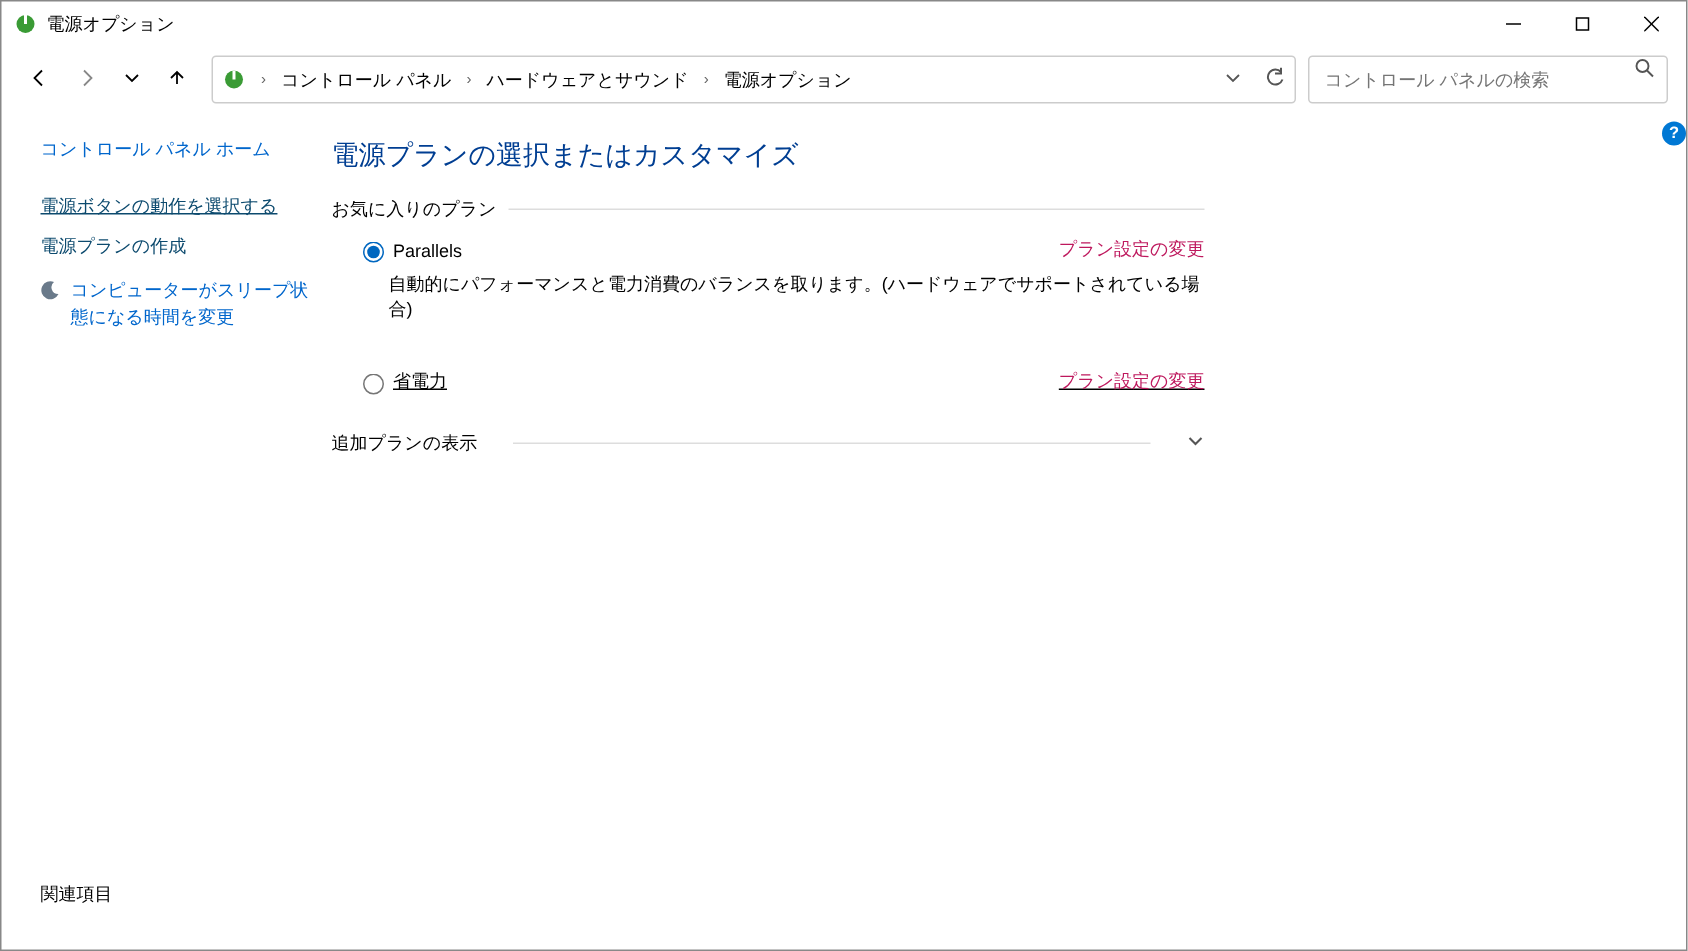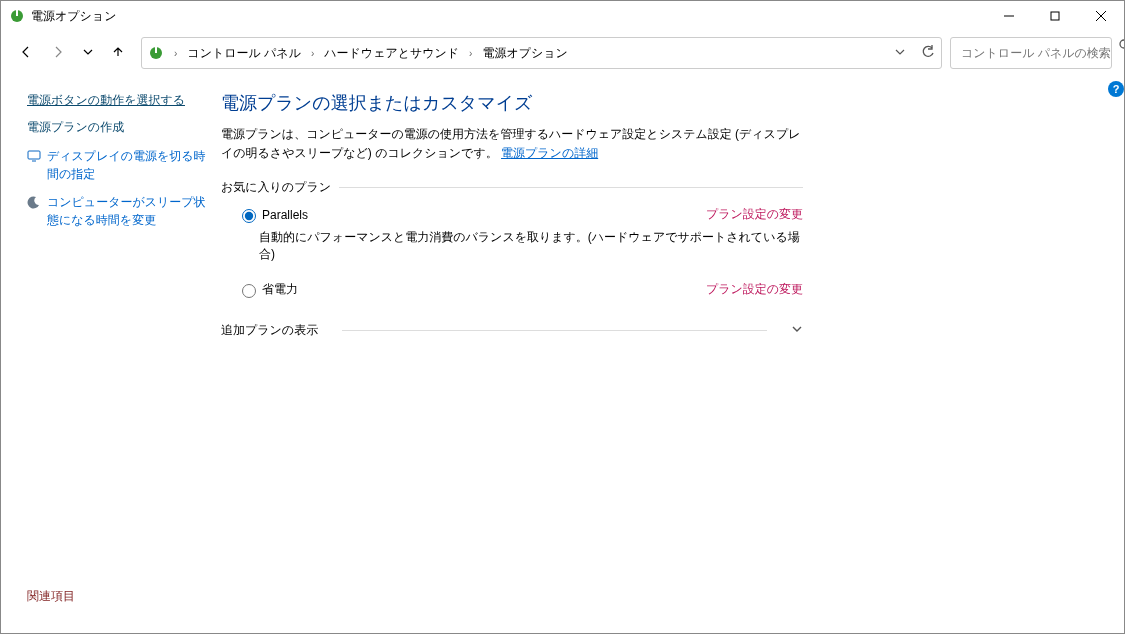--- a/index.html
+++ b/index.html
@@ -37,40 +37,40 @@
   .nav-arrows { display:flex; align-items:center; gap:18px; margin-right:8px; color:#555;}
   .nav-arrows span, .nav-arrows svg { cursor:default; }
   .address-bar {
     flex:1; height:32px; border:1px solid #ccc; border-radius:3px;
     display:flex; align-items:center; padding:0 6px; gap:6px;
   }
   .address-bar .crumb { color:#000; cursor:default; }
   .address-bar .sep { color:#666; font-size:10px; padding:0 4px;}
   .addr-right { margin-left:auto; display:flex; align-items:center; gap:16px; color:#555;}
   .search-box {
-    width:162px; height:32px; border:1px solid #ccc; border-radius:3px;
+    width:240px; height:32px; border:1px solid #ccc; border-radius:3px;
     display:flex; padding:0 8px;
   }
   .search-box input {
     flex:1; border:none; outline:none; font-size:12px; background:transparent;
   }
   .search-box .mag { color:#555; }
   
   .body-row { display:flex; padding: 6px 22px 0 26px; height: calc(100% - 78px); position:relative;}
   .sidebar { width:186px; padding-top:6px; display:flex; flex-direction:column;}
   .sidebar a, .sidebar .link {
     color:#0c4a6e; text-decoration:none; cursor:pointer; line-height:1.6;
     display:block;
   }
   .sidebar .link.underline { text-decoration:underline; }
   .side-item { display:flex; align-items:flex-start; gap:6px; margin-top:10px; }
   .side-item .bullet { width:14px; height:14px; flex:0 0 14px; margin-top:2px;}
   .side-item .text { color:#0066cc; cursor:pointer; line-height:1.5; }
   .sidebar-footer { margin-top:auto; padding-bottom:20px;}
-  .sidebar-footer .heading { color:#7f1d1d; margin-bottom:8px;}
+  .sidebar-footer .heading { color:#000000; margin-bottom:8px;}
   .sidebar-footer .link2 { color:#0066cc; cursor:pointer;}
   
   .main { flex:1; padding-left:8px; padding-top:6px; max-width:590px;}
   h1.page-title { color:#003e92; font-size:18px; font-weight:400; margin:0 0 10px 0;}
   .desc { line-height:1.6; }
   .desc a { color:#0066cc; text-decoration:underline; cursor:pointer;}
   .group-label { margin-top:16px; display:flex; align-items:center; gap:8px;}
   .group-label .line { flex:1; border-top:1px solid #ddd; height:0;}
   .plan {
     margin: 10px 0 2px 16px;
@@ -185,65 +185,55 @@
           <line x1="9" y1="9" x2="13" y2="13" stroke="#555" stroke-width="1.3"></line>
         </svg>
     </span>
   </div>
 </div>
 
 <div class="body-row">
   <div class="help-badge">?</div>
 
   <div class="sidebar">
+    <span class="cp-home">コントロール パネル ホーム</span>
 
     <span class="link underline">電源ボタンの動作を選択する</span>
     <span class="link" style="margin-top:8px;">電源プランの作成</span>
 
-    <div class="side-item">
-      <svg class="bullet" viewBox="0 0 14 14">
-          <rect x="1" y="2" width="12" height="8" rx="1" fill="none" stroke="#0a66c2" stroke-width="1"></rect>
-          <line x1="5" y1="12" x2="9" y2="12" stroke="#0a66c2" stroke-width="1"></line>
-        </svg>
-      <span class="text">ディスプレイの電源を切る時間の指定</span>
-    </div>
     <div class="side-item">
       <svg class="bullet" viewBox="0 0 14 14">
           <path d="M9 2 A6 6 0 1 0 12 10 A4.5 4.5 0 0 1 9 2 Z" fill="#6a7a8a"></path>
         </svg>
       <span class="text">コンピューターがスリープ状態になる時間を変更</span>
     </div>
 
     <div class="sidebar-footer">
       <div class="heading">関連項目</div>
     </div>
   </div>
 
   <div class="main">
     <h1 class="page-title">電源プランの選択またはカスタマイズ</h1>
-    <div class="desc">
-      <span>電源プランは、コンピューターの電源の使用方法を管理するハードウェア設定とシステム設定 (ディスプレイの明るさやスリープなど) のコレクションです。</span>
-      <a>電源プランの詳細</a>
-    </div>
 
     <div class="group-label">
       <span>お気に入りのプラン</span>
       <div class="line"></div>
     </div>
 
     <div class="plan">
       <div class="plan-head">
         <input type="radio" class="radio" name="plan" checked="" style="">
         <span class="name">Parallels</span>
         <span class="change">プラン設定の変更</span>
       </div>
       <div class="plan-desc">自動的にパフォーマンスと電力消費のバランスを取ります。(ハードウェアでサポートされている場合)</div>
     </div>
 
-    <div class="plan" style="margin-top:18px;">
+    <div class="plan" style="margin-top:31px;text-decoration:underline;">
       <div class="plan-head">
         <input type="radio" class="radio" name="plan" style="">
         <span class="name">省電力</span>
         <span class="change">プラン設定の変更</span>
       </div>
     </div>
 
     <div class="expander">
       <span>追加プランの表示</span>
       <div class="line"></div>

